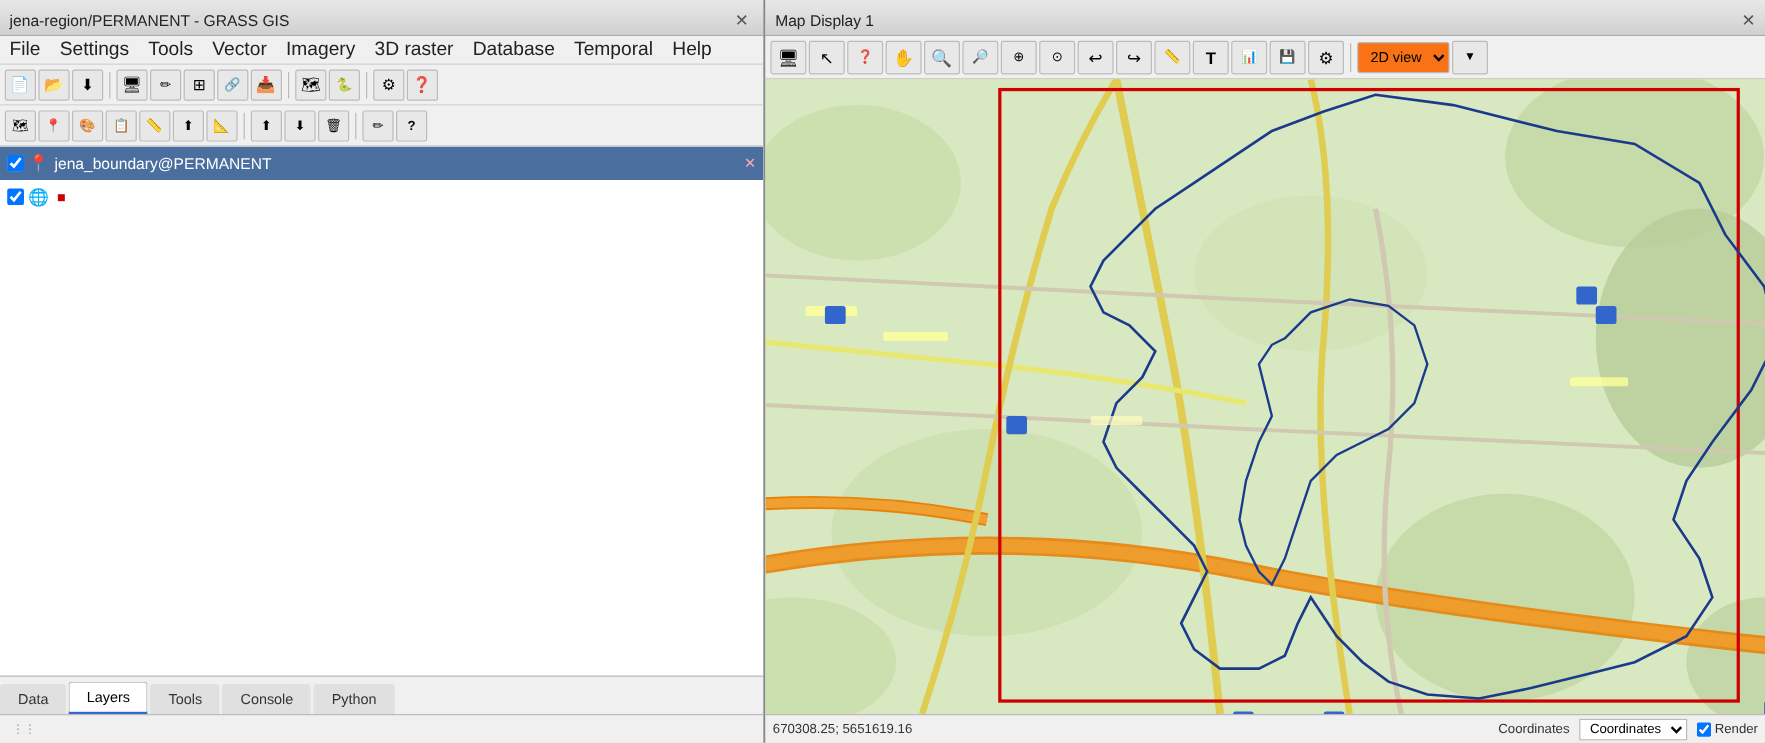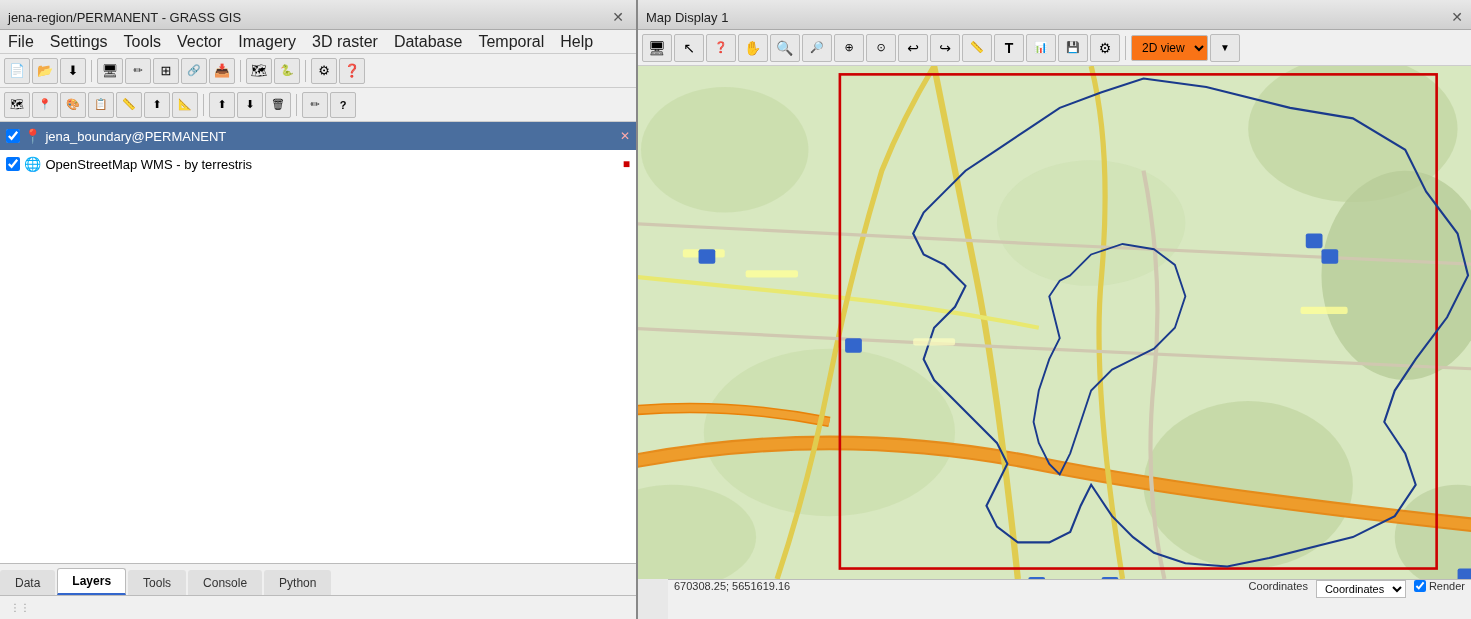--- a/index.html
+++ b/index.html
@@ -132,21 +132,21 @@
       border-bottom: none;
       border-radius: 3px 3px 0 0;
       background: #e0e0e0;
       margin-right: 2px;
     }
     .tab-item.active {
       background: #fff;
       border-color: #bbb;
       border-bottom: 1px solid #fff;
       color: #000;
-      font-weight: bold;
+      font-weight: normal;
     }
     .tab-item.active.layers-tab {
       border-bottom-color: #3366cc;
       border-bottom: 2px solid #3366cc;
     }
 
     
     .status-bar {
       height: 24px;
       background: #f0f0f0;
@@ -222,30 +222,29 @@
     
     .map-canvas {
       flex: 1;
       position: relative;
       overflow: hidden;
       background: #b8d4a8;
     }
 
     
     .map-status {
-      height: 40px;
+      height: 24px;
       background: #f0f0f0;
       border-top: 1px solid #bbb;
       display: flex;
-      align-items: flex-start;
+      align-items: center;
       padding: 0 6px;
       gap: 8px;
       font-size: 11px;
       color: #333;
-      margin-left: 30px;
     }
     .map-coords { flex: 1; }
     .map-coord-label { font-size: 11px; }
     .map-coord-dropdown {
       border: 1px solid #bbb;
       background: #fff;
       padding: 1px 4px;
       font-size: 11px;
       cursor: pointer;
     }
@@ -323,21 +322,20 @@
     <div class="layer-item selected">
       <input type="checkbox" class="layer-checkbox" checked="" style="">
       <span class="layer-icon">📍</span>
       <span class="layer-name">jena_boundary@PERMANENT</span>
       <span class="layer-remove selected-rm">✕</span>
     </div>
 
     <div class="layer-item">
       <input type="checkbox" class="layer-checkbox" checked="" style="">
       <span class="layer-icon">🌐</span>
-      <span class="layer-name">OpenStreetMap WMS - by terrestris</span>
       <span class="layer-remove" style="color:#c00;">■</span>
     </div>
   </div>
 
   <div class="bottom-tabs">
     <div class="tab-item">Data</div>
     <div class="tab-item active layers-tab">Layers</div>
     <div class="tab-item">Tools</div>
     <div class="tab-item">Console</div>
     <div class="tab-item">Python</div>

